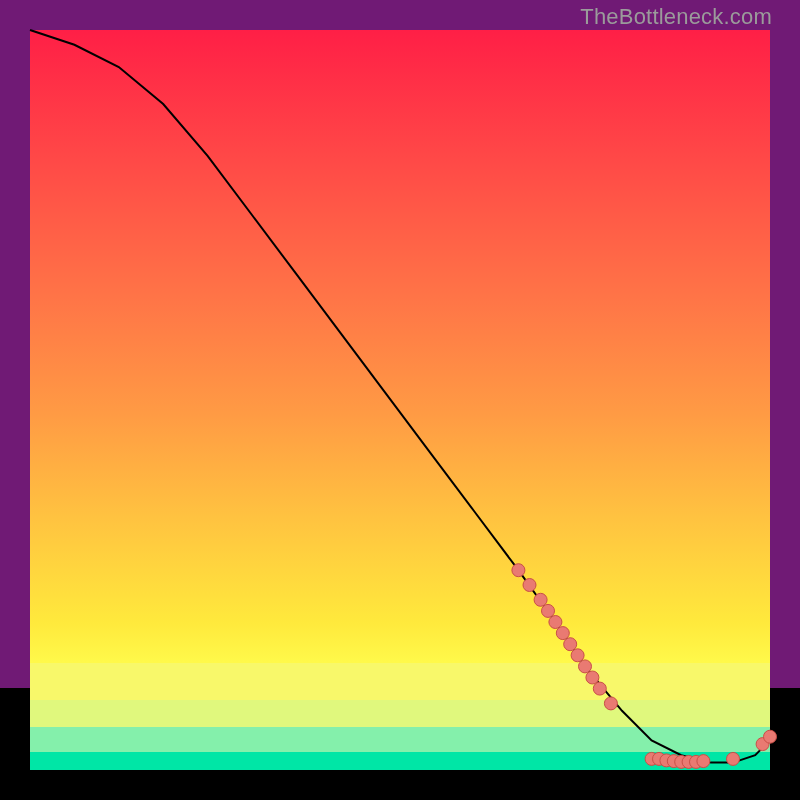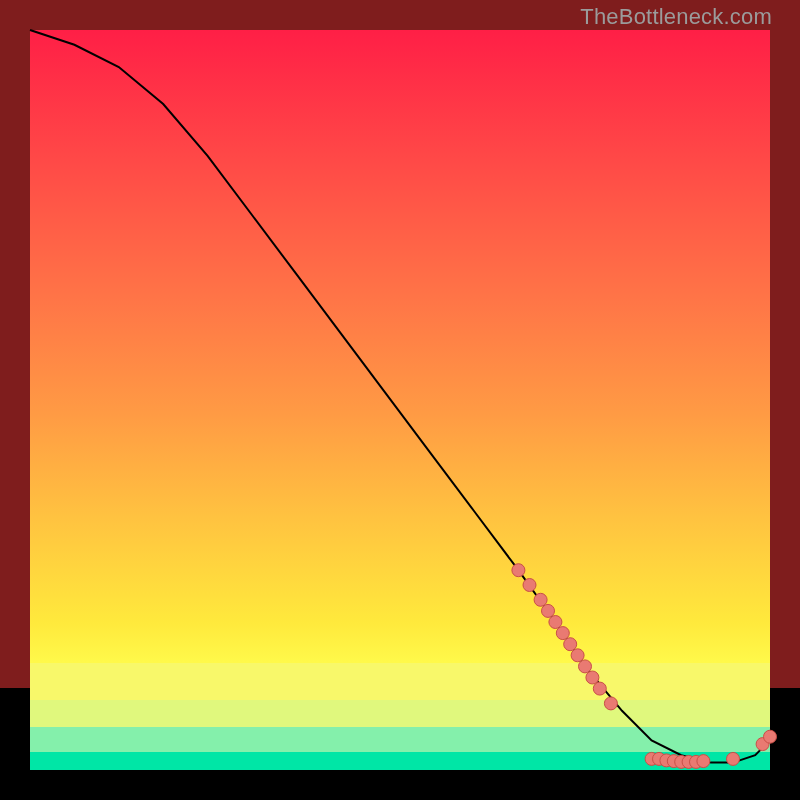--- a/index.html
+++ b/index.html
@@ -8,21 +8,21 @@
     width: 800px;
     height: 800px;
     background: #000;
     overflow: hidden;
     font-family: Arial, Helvetica, sans-serif;
   }
   .frame {
     position: relative;
     width: 800px;
     height: 688px;
-    background: #7f1d1d;
+    background: #701a75;
   }
   .plot-area {
     position: absolute;
     left: 30px;
     top: 30px;
     width: 740px;
     height: 740px;
     
     background:
       

